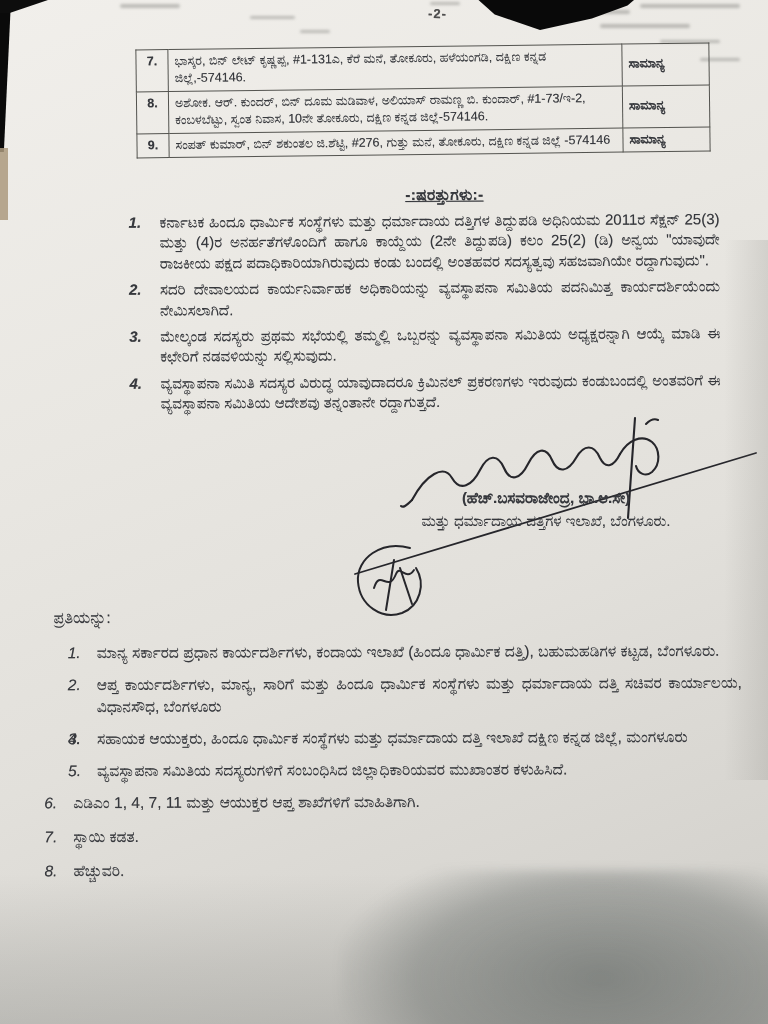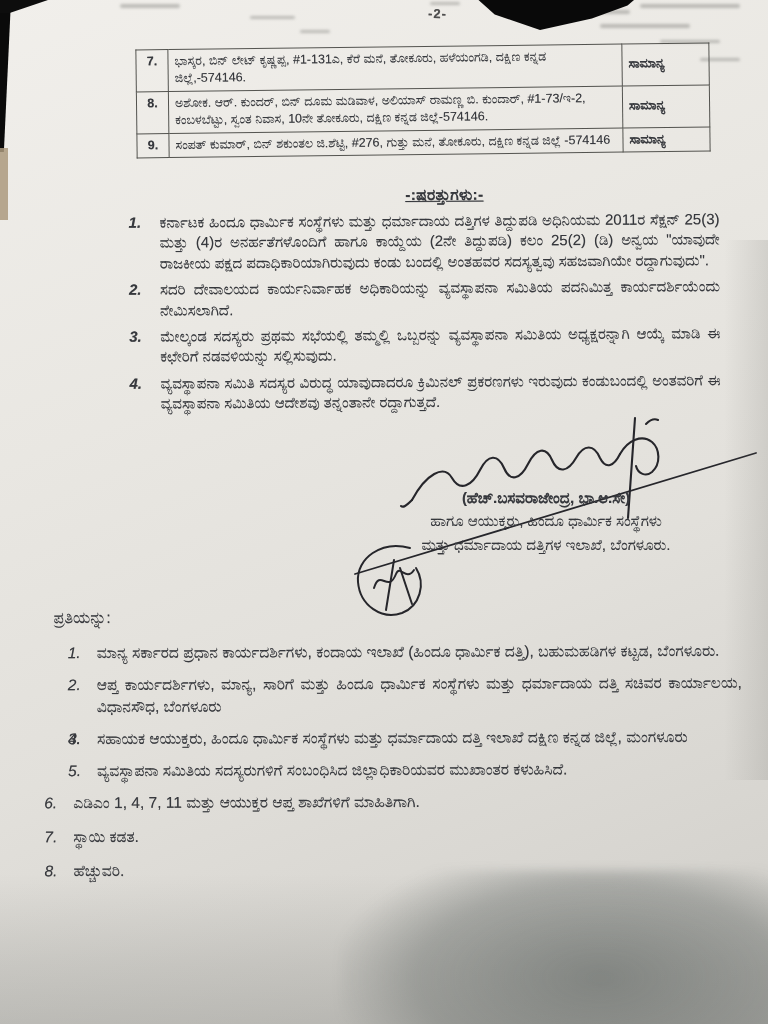--- a/index.html
+++ b/index.html
@@ -146,21 +146,20 @@
     <g fill="none" stroke="#26262b" stroke-width="2" stroke-linecap="round">
       <path d="M62,8 C34,0 8,18 10,42 C12,66 34,80 54,73 C72,66 78,44 68,28"></path>
       <path d="M26,48 C32,28 40,54 48,34 C52,24 58,42 66,30"></path>
       <path d="M46,20 L38,70"></path>
       <path d="M52,28 L64,64"></path>
     </g>
   </svg>
 
   <div class="signature-text ink">
     <div class="name">(ಹೆಚ್.ಬಸವರಾಜೇಂದ್ರ, ಭಾ.ಆ.ಸೇ)</div>
-    <div>ಹಾಗೂ ಆಯುಕ್ತರು, ಹಿಂದೂ ಧಾರ್ಮಿಕ ಸಂಸ್ಥೆಗಳು</div>
     <div>ಮತ್ತು ಧರ್ಮಾದಾಯ ದತ್ತಿಗಳ ಇಲಾಖೆ, ಬೆಂಗಳೂರು.</div>
   </div>
 
   <div class="copies ink">
     <div class="copies-heading">ಪ್ರತಿಯನ್ನು:</div>
 
     <div class="copy-item indent">
       <span class="copy-num">1.</span>
       <span>ಮಾನ್ಯ ಸರ್ಕಾರದ ಪ್ರಧಾನ ಕಾರ್ಯದರ್ಶಿಗಳು, ಕಂದಾಯ ಇಲಾಖೆ (ಹಿಂದೂ ಧಾರ್ಮಿಕ ದತ್ತಿ), ಬಹುಮಹಡಿಗಳ ಕಟ್ಟಡ, ಬೆಂಗಳೂರು.</span>
     </div>

